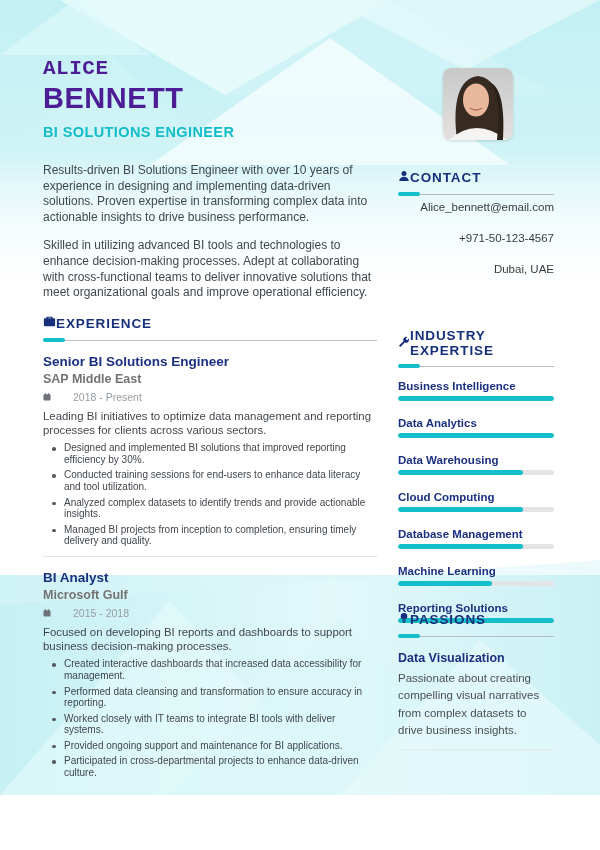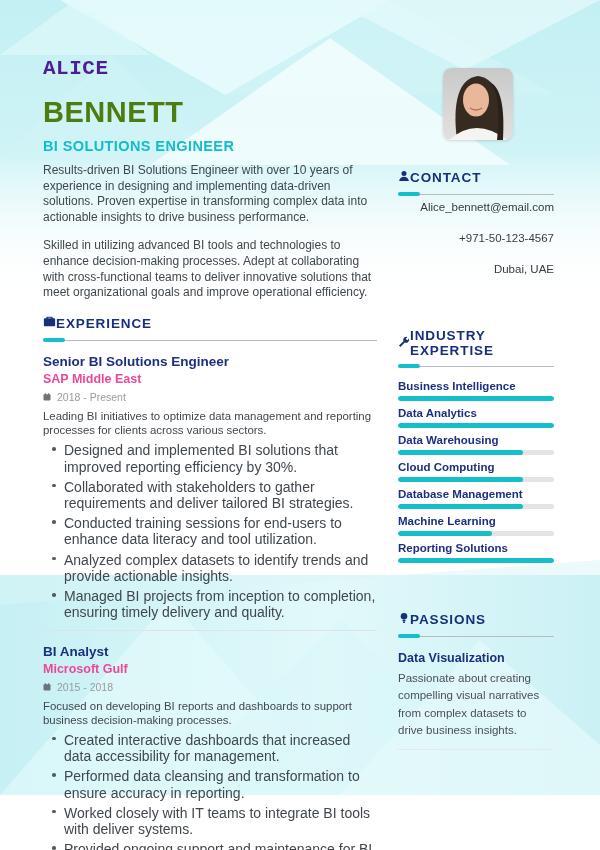--- a/index.html
+++ b/index.html
@@ -8,60 +8,60 @@
     background:#ffffff; overflow:hidden;
     font-family:"Liberation Sans", sans-serif;
     -webkit-font-smoothing:antialiased;
   }
   .bg{position:absolute; left:0; top:0; z-index:0;}
   .layer{position:absolute; z-index:1;}
 
   
   .name-block{left:43px; top:57px;}
   .first-name{font-size:21px; font-weight:600; color:#4c1d95; letter-spacing:.5px;font-family:Liberation Mono, monospace;}
-  .last-name{font-size:29px; font-weight:800; color:#4d7c0f; letter-spacing:.5px; margin-top:16px;}
+  .last-name{font-size:29px; font-weight:800; color:#4c1d95; letter-spacing:.5px; margin-top:2px;}
   .job-title{font-size:14.5px; font-weight:600; color:#12bcc9; letter-spacing:.4px; margin-top:9px;}
   .photo{left:443px; top:68px; width:70px; height:72px; border-radius:8px; overflow:hidden;
          box-shadow:0 1px 3px rgba(0,0,0,.15);}
 
   
   .sec-head{display:flex; align-items:center; }
   .sec-head .ttl{font-size:13.5px; font-weight:800; color:#17307c; letter-spacing:.9px;}
   .rule{position:relative; border-top:1.5px solid #b6bcc1; margin-top:8px;}
   .rule .accent{position:absolute; left:0; top:-3px; width:22px; height:4px;
                 background:#14bfcb; border-radius:2px;}
 
   
   .summary{left:43px; top:163px; width:336px;}
   .summary p{margin:0 0 13px 0; font-size:12px; line-height:1.3; color:#40474d;}
 
   
   .experience{left:43px; top:314px; width:334px;}
   .job{margin-top:13px;}
   .job-role{font-size:13.5px; font-weight:700; color:#1b3080;}
-  .job-company{font-size:12.5px; font-weight:700; color:#ec4899; margin-top:3px;}
-  .job-dates{display:flex; align-items:center; gap:6px; margin-top:5px;
+  .job-company{font-size:12.5px; font-weight:700; color:#737373; margin-top:3px;}
+  .job-dates{display:flex; align-items:center; gap:22px; margin-top:5px;
              font-size:10.5px; color:#969ca1;}
   .job-summary{margin-top:6px; font-size:11.4px; line-height:1.24; color:#40474d;}
   ul.bullets{margin:5px 0 0 0; padding:0; list-style:none;}
   ul.bullets li{position:relative; padding-left:21px; margin-bottom:4px;
-                font-size:14px; line-height:1.16; color:#40474d;}
+                font-size:10px; line-height:1.16; color:#40474d;}
   ul.bullets li::before{content:""; position:absolute; left:9px; top:5px;
                 width:3.5px; height:3.5px; border-radius:50%; background:#555b60;}
   .job-divider{border-top:1px solid #e0e3e5; margin-top:9px;}
 
   
   .right-sec{left:398px; width:156px;}
   .contact{top:168px;}
   .contact-items{margin-top:6px;text-align:right;}
   .contact-item{font-size:11.5px; color:#363b3f; margin-bottom:19px;}
 
   .industry{top:328px;}
   .skills{margin-top:13px;}
-  .skill{margin-bottom:6px;}
+  .skill{margin-bottom:16px;}
   .skill-name{font-size:11.5px; font-weight:700; color:#1b3080; margin-bottom:4px;}
   .skill-track{height:5px; background:#e2e4e6; border-radius:3px; overflow:hidden;}
   .skill-fill{height:5px; background:#14bfcb; border-radius:3px; width:0;}
 
   .passions{top:610px;}
   .passion-title{margin-top:14px; font-size:12.5px; font-weight:700; color:#1b3080;}
   .passion-desc{margin-top:5px; font-size:11.5px; line-height:1.5; color:#4a5055;}
   .passion-divider{border-top:1px solid #e6e9ea; margin-top:10px;}
 </style>
 </head>
@@ -155,21 +155,20 @@
               <rect x="0.5" y="1.2" width="7" height="6.3" rx="1" fill="#6d7378"></rect>
               <rect x="1.8" y="0.2" width="1.1" height="1.8" fill="#6d7378"></rect>
               <rect x="5.1" y="0.2" width="1.1" height="1.8" fill="#6d7378"></rect>
             </svg>
         </span>
         <span>2018 - Present</span>
       </div>
       <div class="job-summary">Leading BI initiatives to optimize data management and reporting processes for clients across various sectors.</div>
       <ul class="bullets">
         <li>Designed and implemented BI solutions that improved reporting efficiency by 30%.</li>
-        <li>Collaborated with stakeholders to gather requirements and deliver tailored BI strategies.</li>
         <li>Conducted training sessions for end-users to enhance data literacy and tool utilization.</li>
         <li>Analyzed complex datasets to identify trends and provide actionable insights.</li>
         <li>Managed BI projects from inception to completion, ensuring timely delivery and quality.</li>
       </ul>
     </div>
 
     <div class="job-divider"></div>
 
     <div class="job">
       <div class="job-role">BI Analyst</div>

